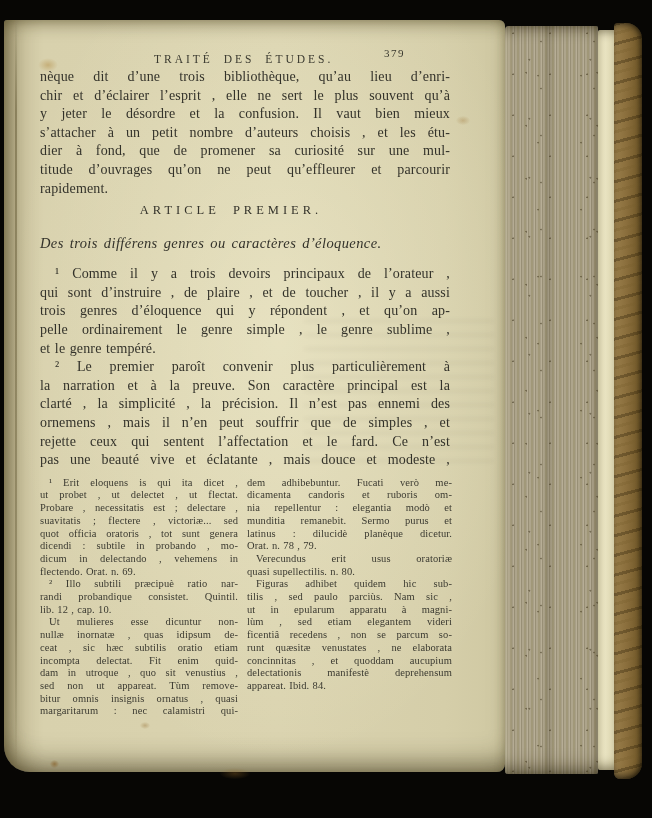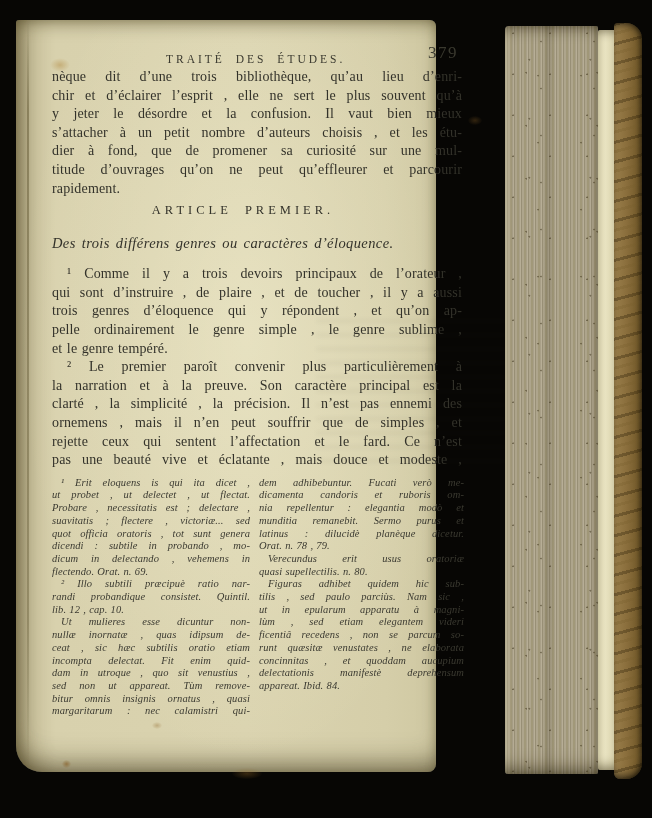--- a/index.html
+++ b/index.html
@@ -3,21 +3,21 @@
 <meta charset="utf-8">
 <style>
   html,body{margin:0;padding:0;}
   body{
     width:652px;height:818px;position:relative;overflow:hidden;
     background:#070604;
     font-family:"Liberation Serif","DejaVu Serif",serif;
   }
   
   .book-page{
-    position:absolute;left:16px;top:20px;width:420px;height:752px;
+    position:absolute;left:4px;top:20px;width:501px;height:752px;
     background:
       radial-gradient(ellipse at 55% 42%, rgba(255,252,225,.35), rgba(0,0,0,0) 70%),
       linear-gradient(90deg,#b9b08b 0,#cdc5a0 14px,#d8d1ad 40px,#dad3af 55%,#d5cea9 88%,#cfc8a2 100%),
       #d6cfaa;
     border-radius:3px 6px 8px 26px;
     box-shadow:
       inset 16px 0 26px -12px rgba(70,58,24,.55),
       inset -5px 0 10px -5px rgba(95,84,48,.35),
       inset 0 12px 18px -11px rgba(70,58,24,.55),
       inset 0 -20px 30px -16px rgba(45,35,10,.65);
@@ -77,38 +77,38 @@
   .text-area{
     position:absolute;left:36px;top:26px;width:410px;
     color:#33322a;font-size:14px;line-height:18.6px;
     letter-spacing:.15px;word-spacing:.8px;
   }
   .header-row{position:relative;height:22px;}
   .running-title{
     position:absolute;left:114px;top:4px;
     font-size:11.5px;letter-spacing:3px;word-spacing:5px;color:#3a392f;
   }
-  .page-number{position:absolute;left:344px;top:-2px;font-size:17px;letter-spacing:1.5px;color:#3a392f;margin-left:32px;}
+  .page-number{position:absolute;left:344px;top:-2px;font-size:11px;letter-spacing:1.5px;color:#3a392f;}
   .para{margin:0;}
   .tline{text-align:justify;text-align-last:justify;}
   .tline.last{text-align-last:left;}
   .tline.first{text-indent:15px;}
   .article-heading{
     margin-top:4px;text-align:center;width:382px;
     font-size:12.5px;letter-spacing:4px;word-spacing:6px;line-height:16px;color:#34332b;font-family:Liberation Serif, serif;
   }
   .section-title{
     margin-top:16px;width:382px;
     font-style:italic;font-size:14.5px;letter-spacing:.4px;word-spacing:2px;line-height:18px;
   }
   .body-paras{margin-top:13px;}
   
   .footnotes{
     margin-top:7px;width:412px;display:flex;
-    font-style:italic;font-size:10.5px;line-height:12.7px;color:#3b3a31;
+    font-size:10.5px;line-height:12.7px;color:#3b3a31;
     letter-spacing:.1px;word-spacing:.5px;
   }
   .fn-col-left{width:198px;margin-right:9px;}
   .fn-col-right{width:205px;}
   .footnotes .tline.first{text-indent:9px;}
 </style>
 </head>
 <body>
 
 <div class="book-page">

